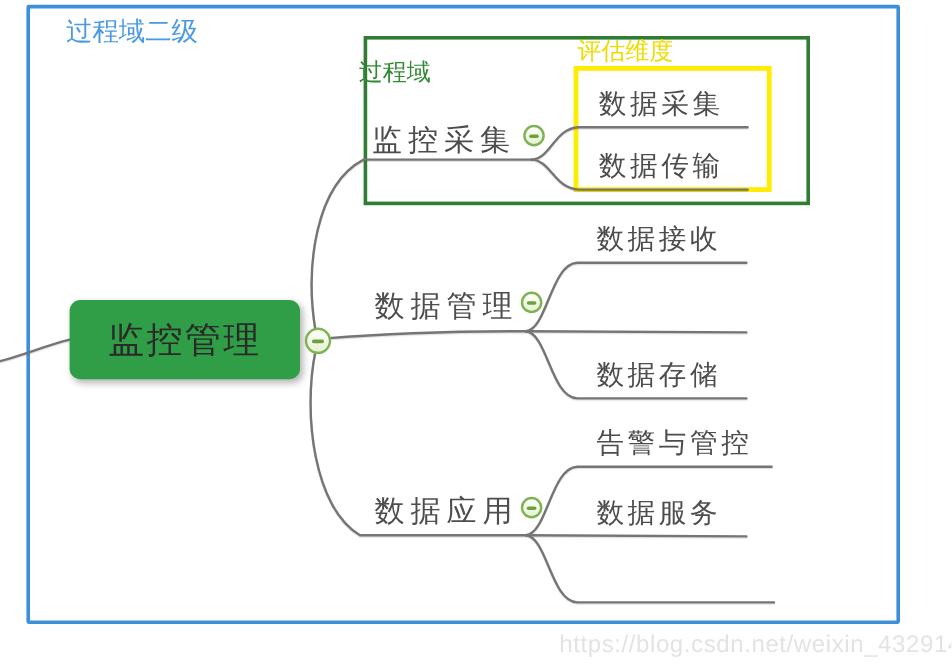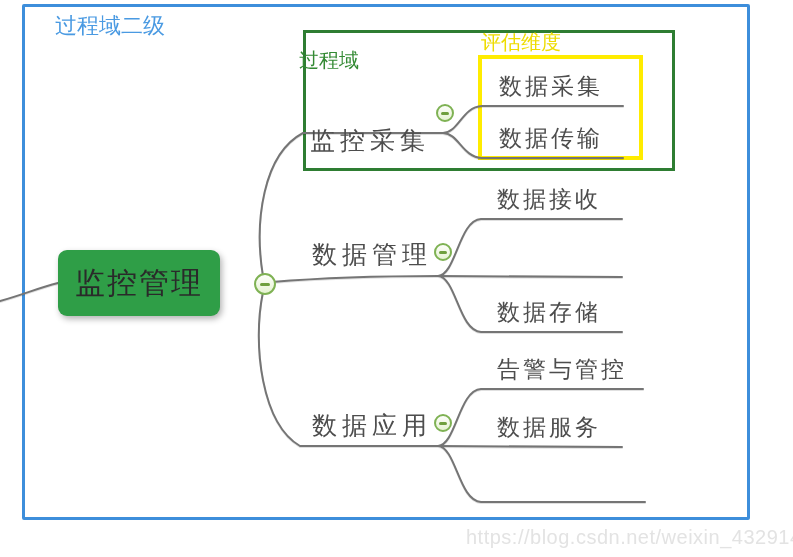--- a/index.html
+++ b/index.html
@@ -13,21 +13,21 @@
   .boundary-green{left:303px;top:30px;width:372px;height:141px;border:3px solid #2e7d32;}
   .boundary-yellow{left:478px;top:55px;width:165px;height:105px;border:4px solid #ffec00;}
   .overlay-label{position:absolute;white-space:nowrap;font-weight:bold;}
   .lbl-level2{left:27px;top:11px;font-size:22px;color:#4a9ae2;font-weight:normal;margin-left:28px;}
   .lbl-process{left:299px;top:3px;font-size:20px;color:#338a33;font-weight:normal;margin-top:44px;}
   .lbl-dimension{left:481px;top:29px;font-size:20px;color:#eedc00;font-weight:normal;}
   #mindmap-lines{position:absolute;left:0;top:0;pointer-events:none;
     filter:drop-shadow(0 1px 0 rgba(0,0,0,0.12));}
   #mindmap-lines path{fill:none;stroke:#757575;stroke-width:2;stroke-linecap:round;}
   .root-node{
-    position:absolute;left:58px;top:250px;width:162px;height:66px;
+    position:absolute;left:58px;top:250px;width:192px;height:66px;
     background:#2f9e47;border-radius:9px;
     box-shadow:2px 3px 6px rgba(0,0,0,0.3);
     display:flex;align-items:center;justify-content:center;
     font-size:30px;letter-spacing:2px;color:#2a2a2a;cursor:default;
   }
   .topic{position:absolute;white-space:nowrap;color:#4d4d4d;cursor:default;}
   .branch-topic{font-size:25px;letter-spacing:5px;}
   .child-topic{font-size:23px;letter-spacing:3px;}
   .collapse-btn{
     position:absolute;box-sizing:border-box;border:2px solid #7fb254;border-radius:50%;
@@ -64,21 +64,21 @@
     <path d="M 438 276 C 456 277 459 331 481 332 L 622 332"></path>
     <path d="M 263 292 C 252 345 262 424 300 446 L 438 446 L 622 447"></path>
     <path d="M 438 446 C 456 445 459 390 481 389 L 643 389"></path>
     <path d="M 438 446 C 456 447 459 501 481 502 L 645 502"></path>
   </svg>
 
   <div class="root-node">
     <span>监控管理</span>
   </div>
 
-  <div class="topic branch-topic" style="left:310px;top:100px;margin-top:24px;">监控采集</div>
+  <div class="topic branch-topic" style="left:310px;top:100px;">监控采集</div>
   <div class="topic branch-topic" style="left:312px;top:238px;">数据管理</div>
   <div class="topic branch-topic" style="left:312px;top:409px;">数据应用</div>
 
   <div class="topic child-topic" style="left:499px;top:71px;">数据采集</div>
   <div class="topic child-topic" style="left:499px;top:123px;">数据传输</div>
 
   <div class="topic child-topic" style="left:497px;top:184px;">数据接收</div>
   <div class="topic child-topic" style="left:497px;top:297px;">数据存储</div>
 
   <div class="topic child-topic" style="left:497px;top:354px;">告警与管控</div>

